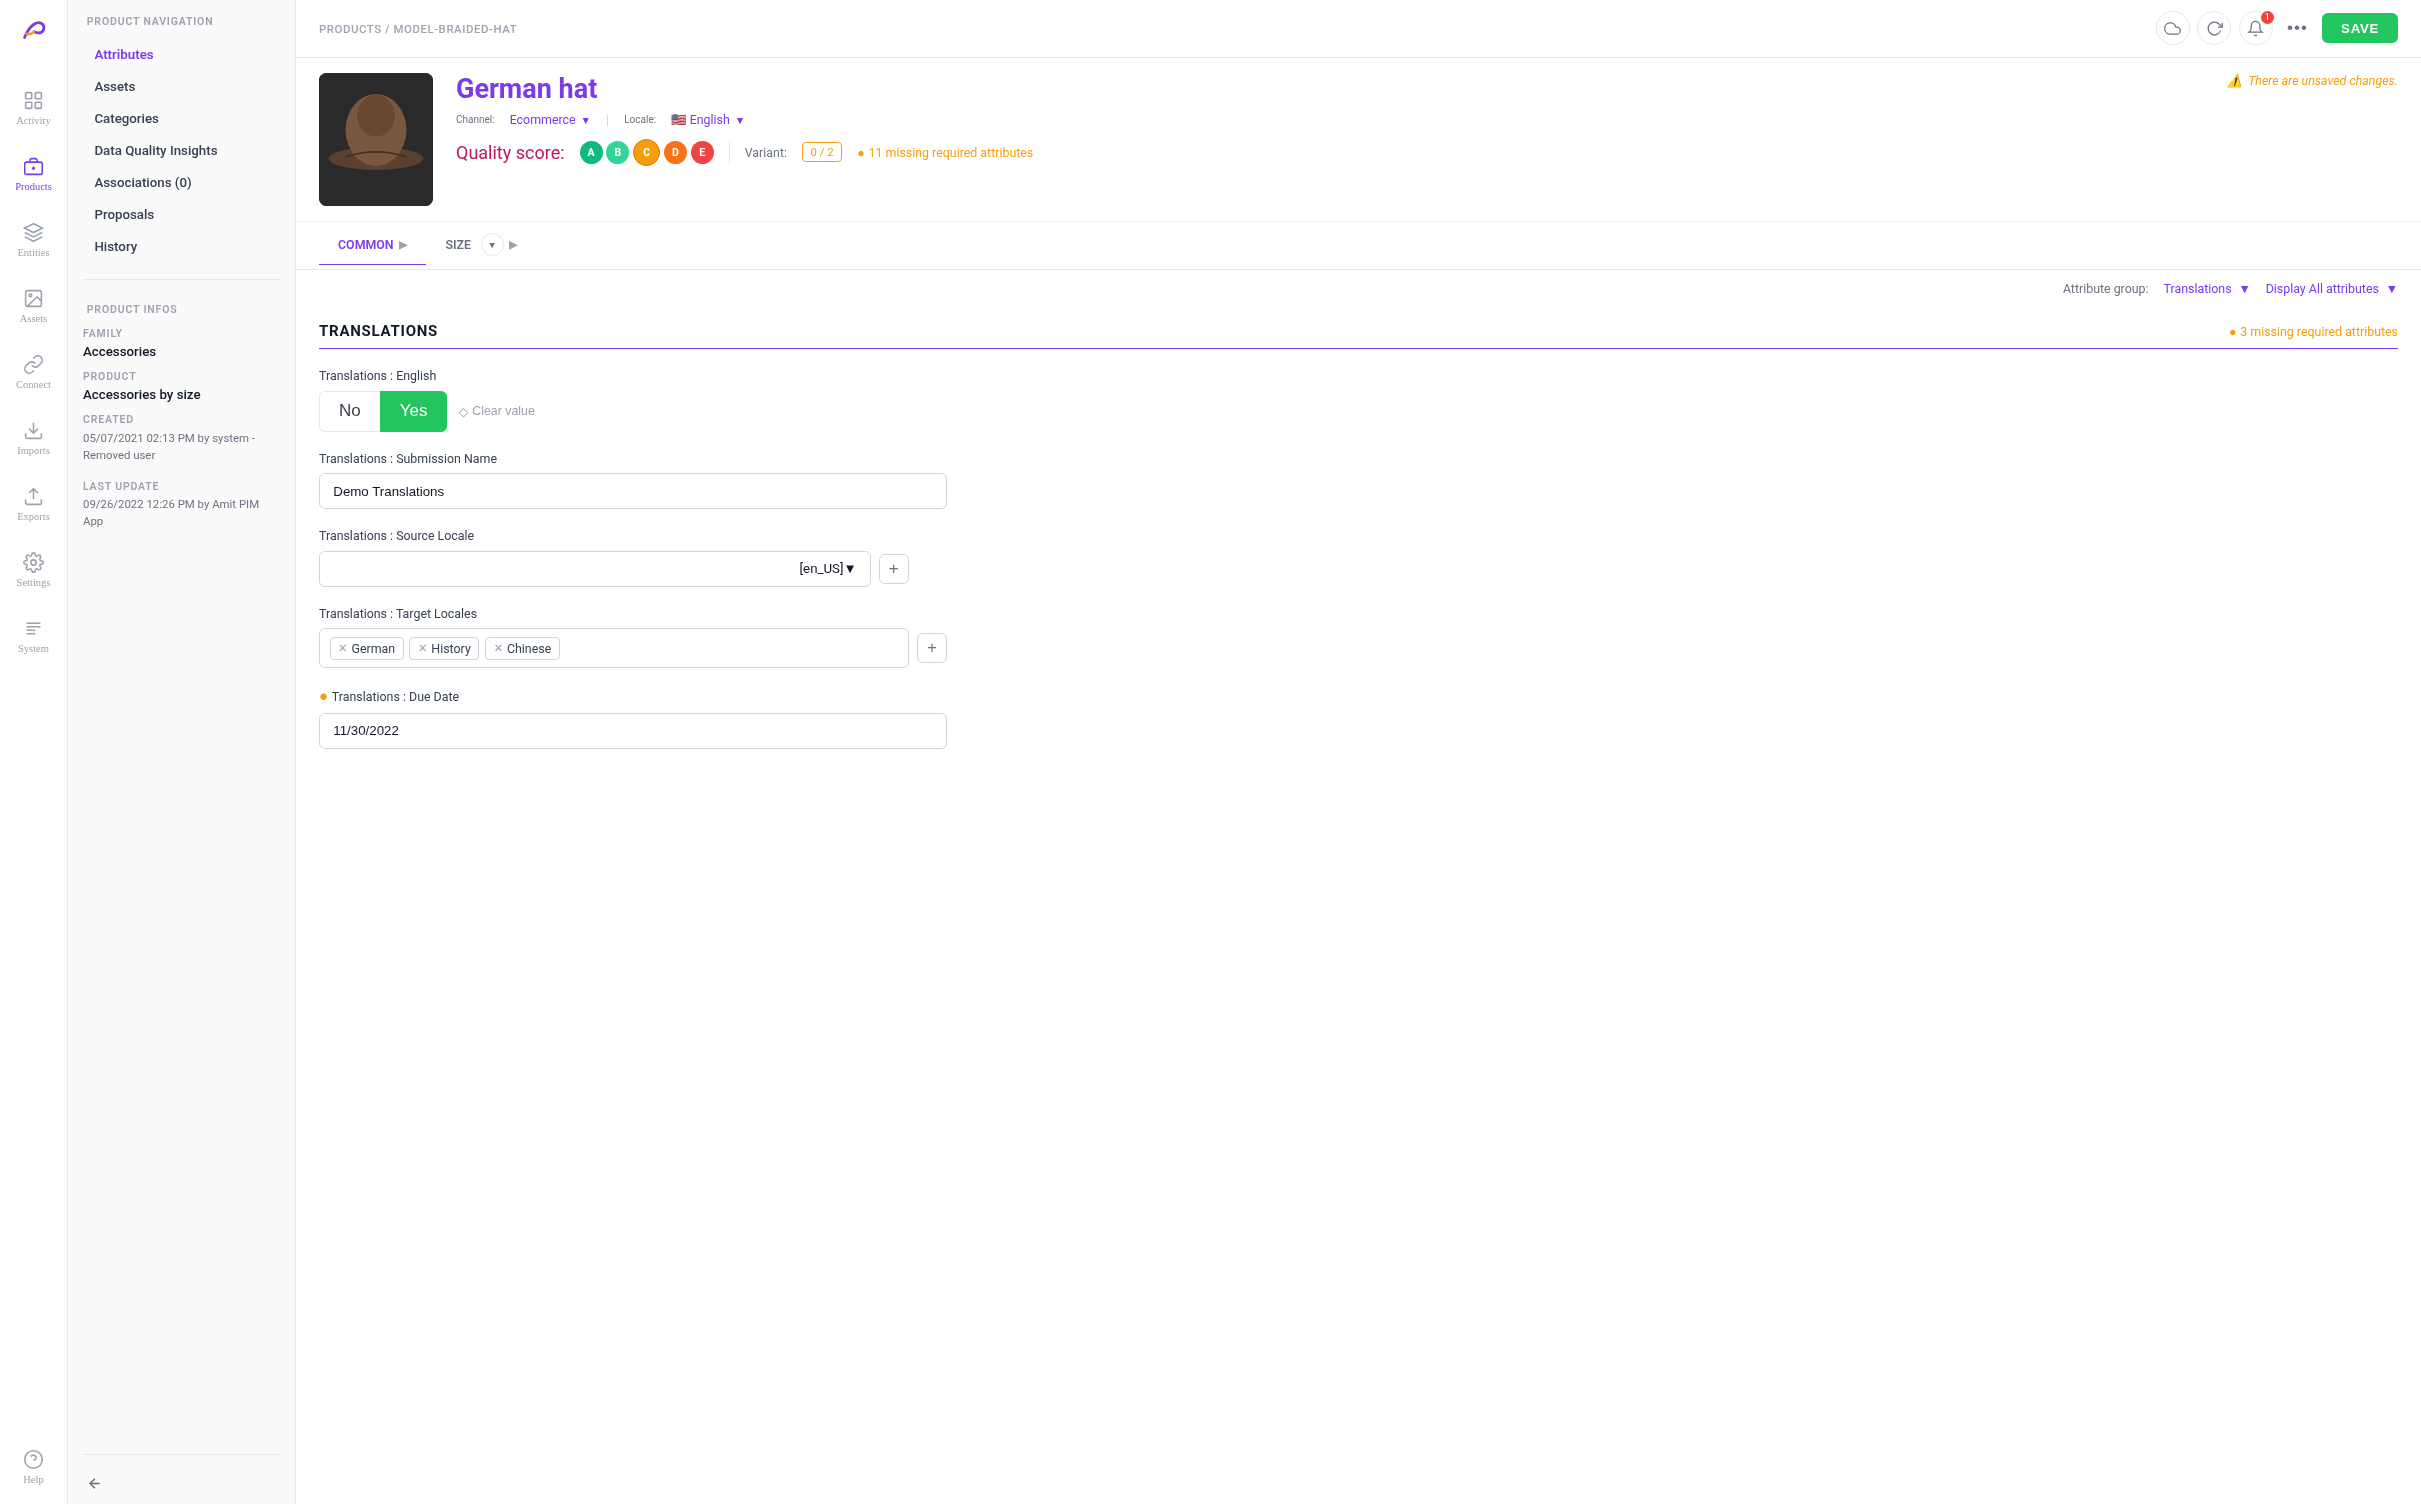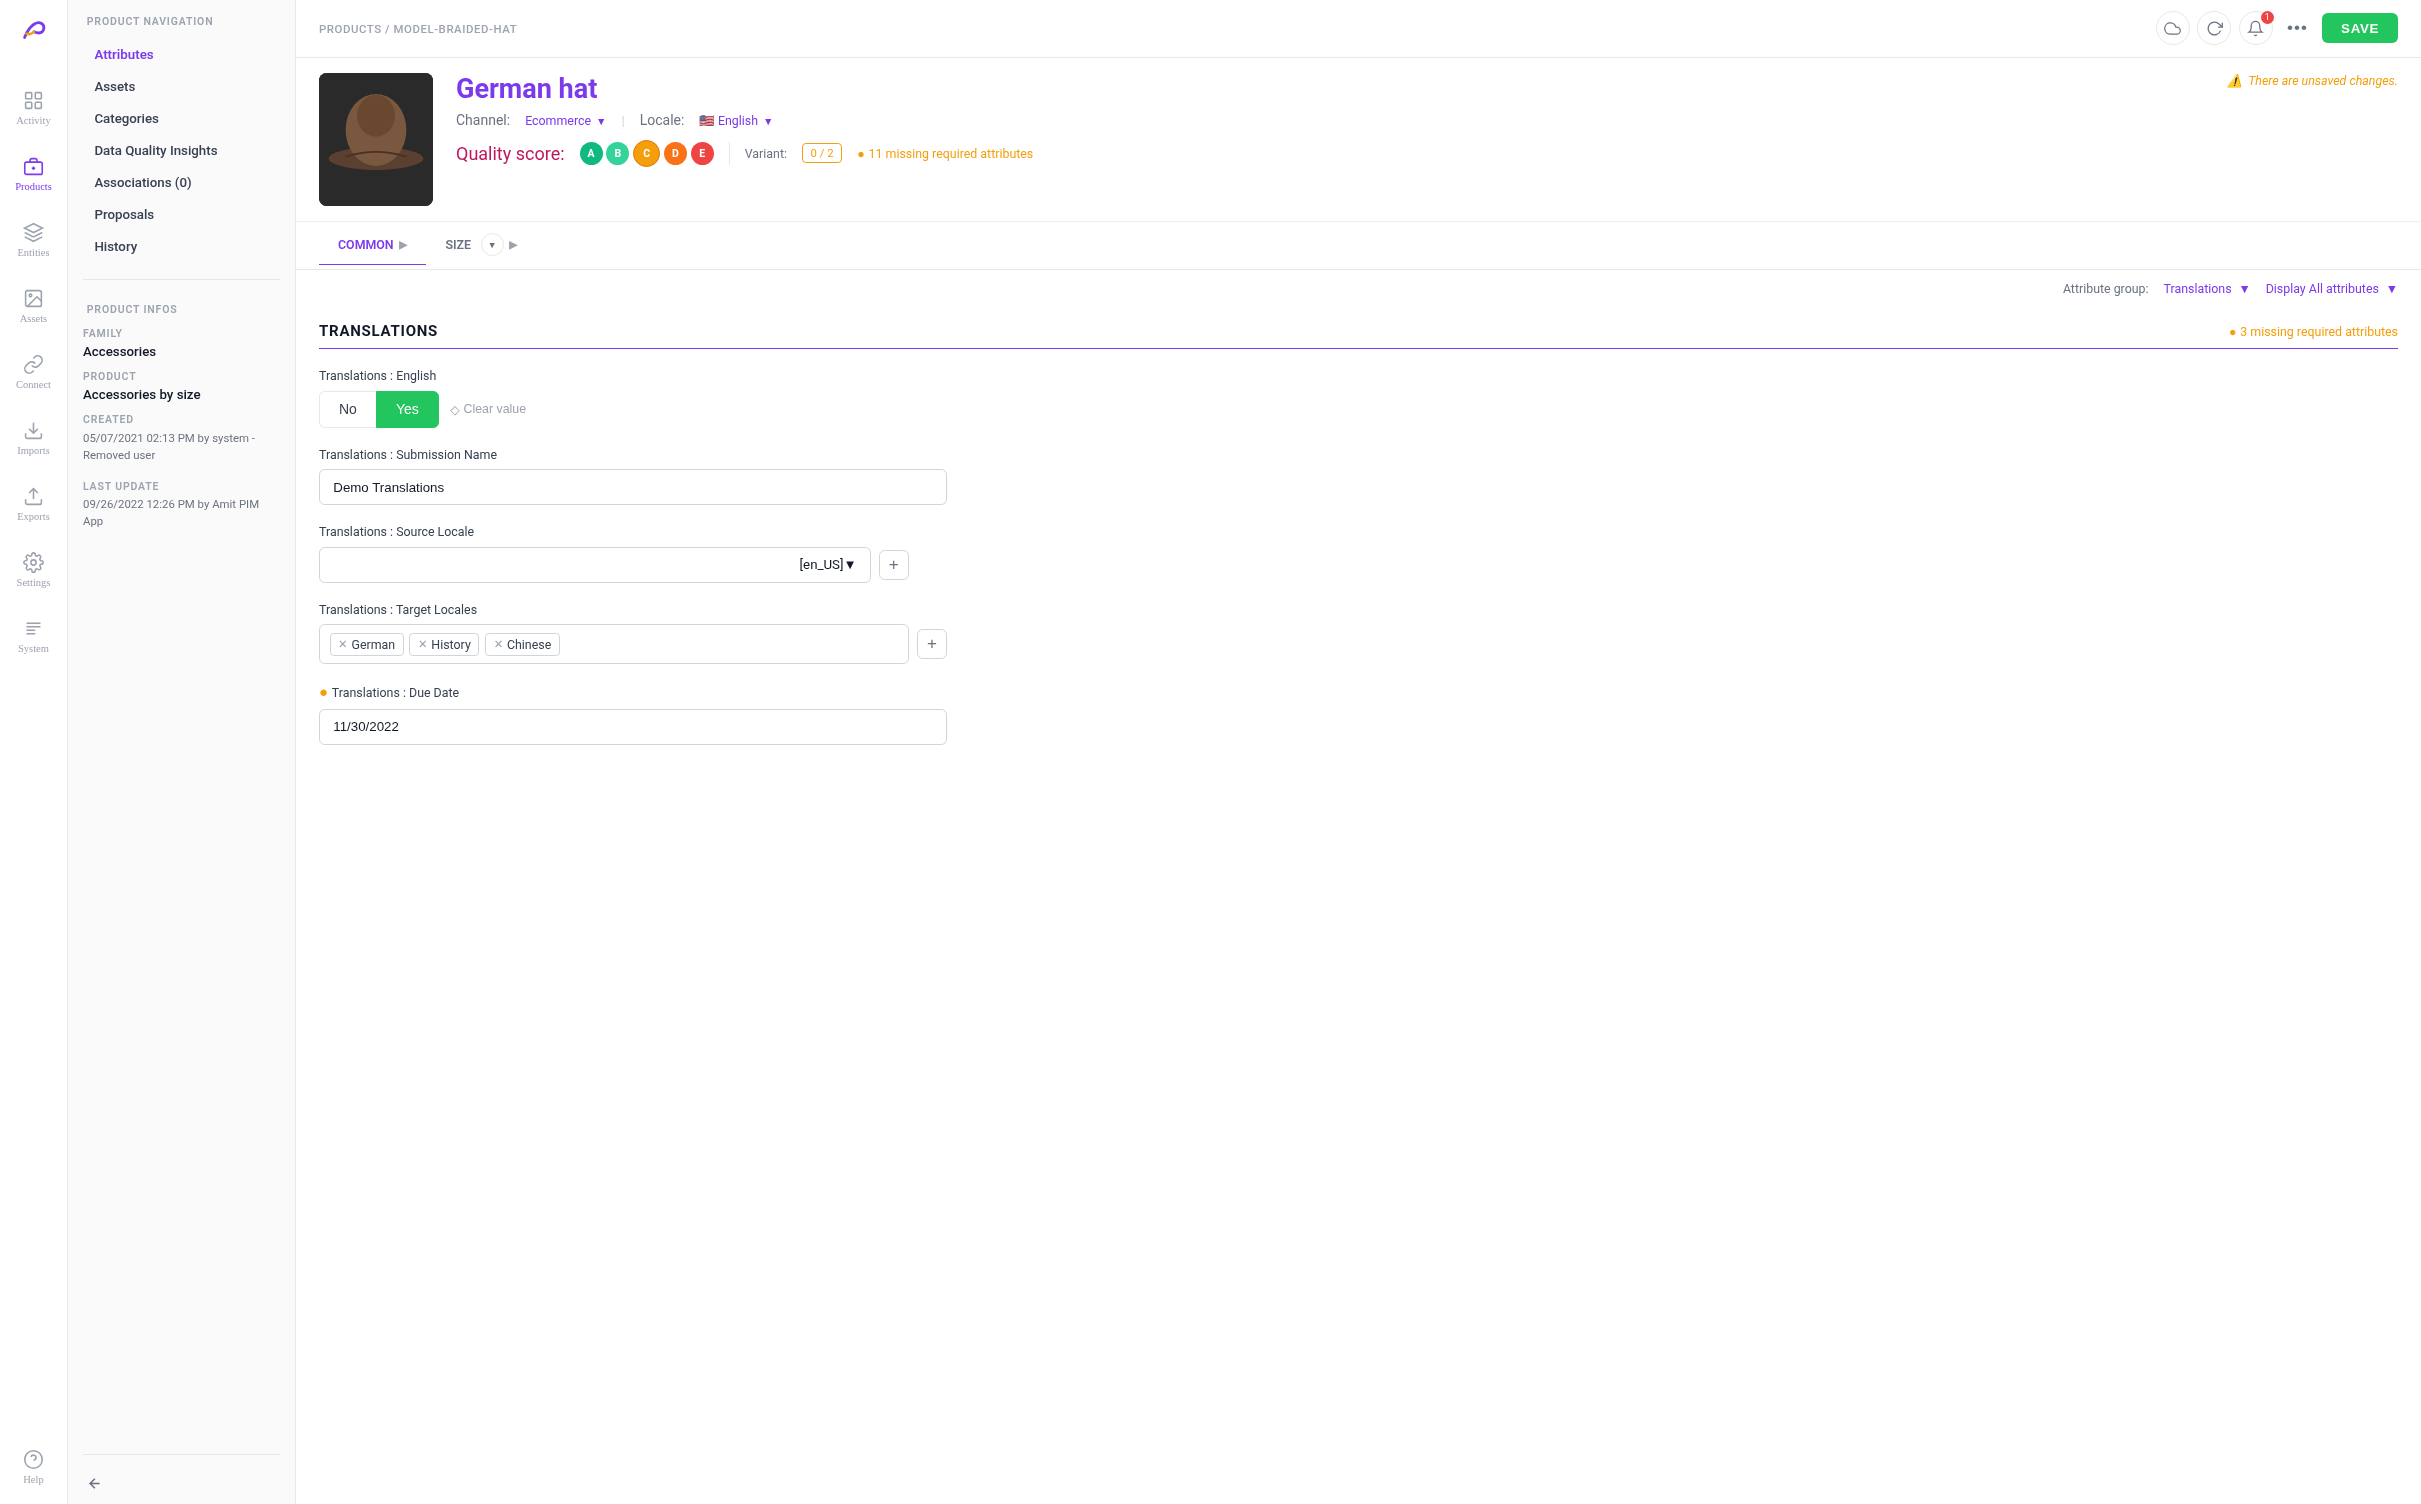--- a/index.html
+++ b/index.html
@@ -227,21 +227,21 @@
       color: #7c3aed;
       margin-bottom: 7.6px;
     }
     .product-meta {
       display: flex;
       align-items: center;
       gap: 15px;
       margin-bottom: 11.4px;
       flex-wrap: wrap;
     }
-    .meta-label { color: #6b7280; font-size: 14px; }
+    .meta-label { color: #6b7280; font-size: 10px; }
     .meta-value { color: #7c3aed; font-size: 12.4px; cursor: pointer; }
     .meta-dropdown { font-size: 10.5px; color: #7c3aed; margin-left: 1.9px; }
 
     .quality-row {
       display: flex;
       align-items: center;
       gap: 15px;
       flex-wrap: wrap;
     }
     .quality-label { color: #be185d; font-size: 18px; }
@@ -375,21 +375,21 @@
     .toggle-group {
       display: flex;
       align-items: center;
       gap: 0;
     }
     .toggle-btn {
       padding: 9.5px 19px;
       border: 1px solid #e8e8e8;
       background: #fff;
       cursor: pointer;
-      font-size: 14px;
+      font-size: 17px;
       color: #374151;
       font-weight: 500;
     }
     .toggle-btn:first-child { border-radius: 5.7px 0 0 5.7px; border-right: none; }
     .toggle-btn:nth-child(2) { border-radius: 0 5.7px 5.7px 0; }
     .toggle-btn.active { background: #22c55e; color: #fff; border-color: #22c55e; }
     .clear-value-btn {
       display: flex;
       align-items: center;
       gap: 3.8px;

